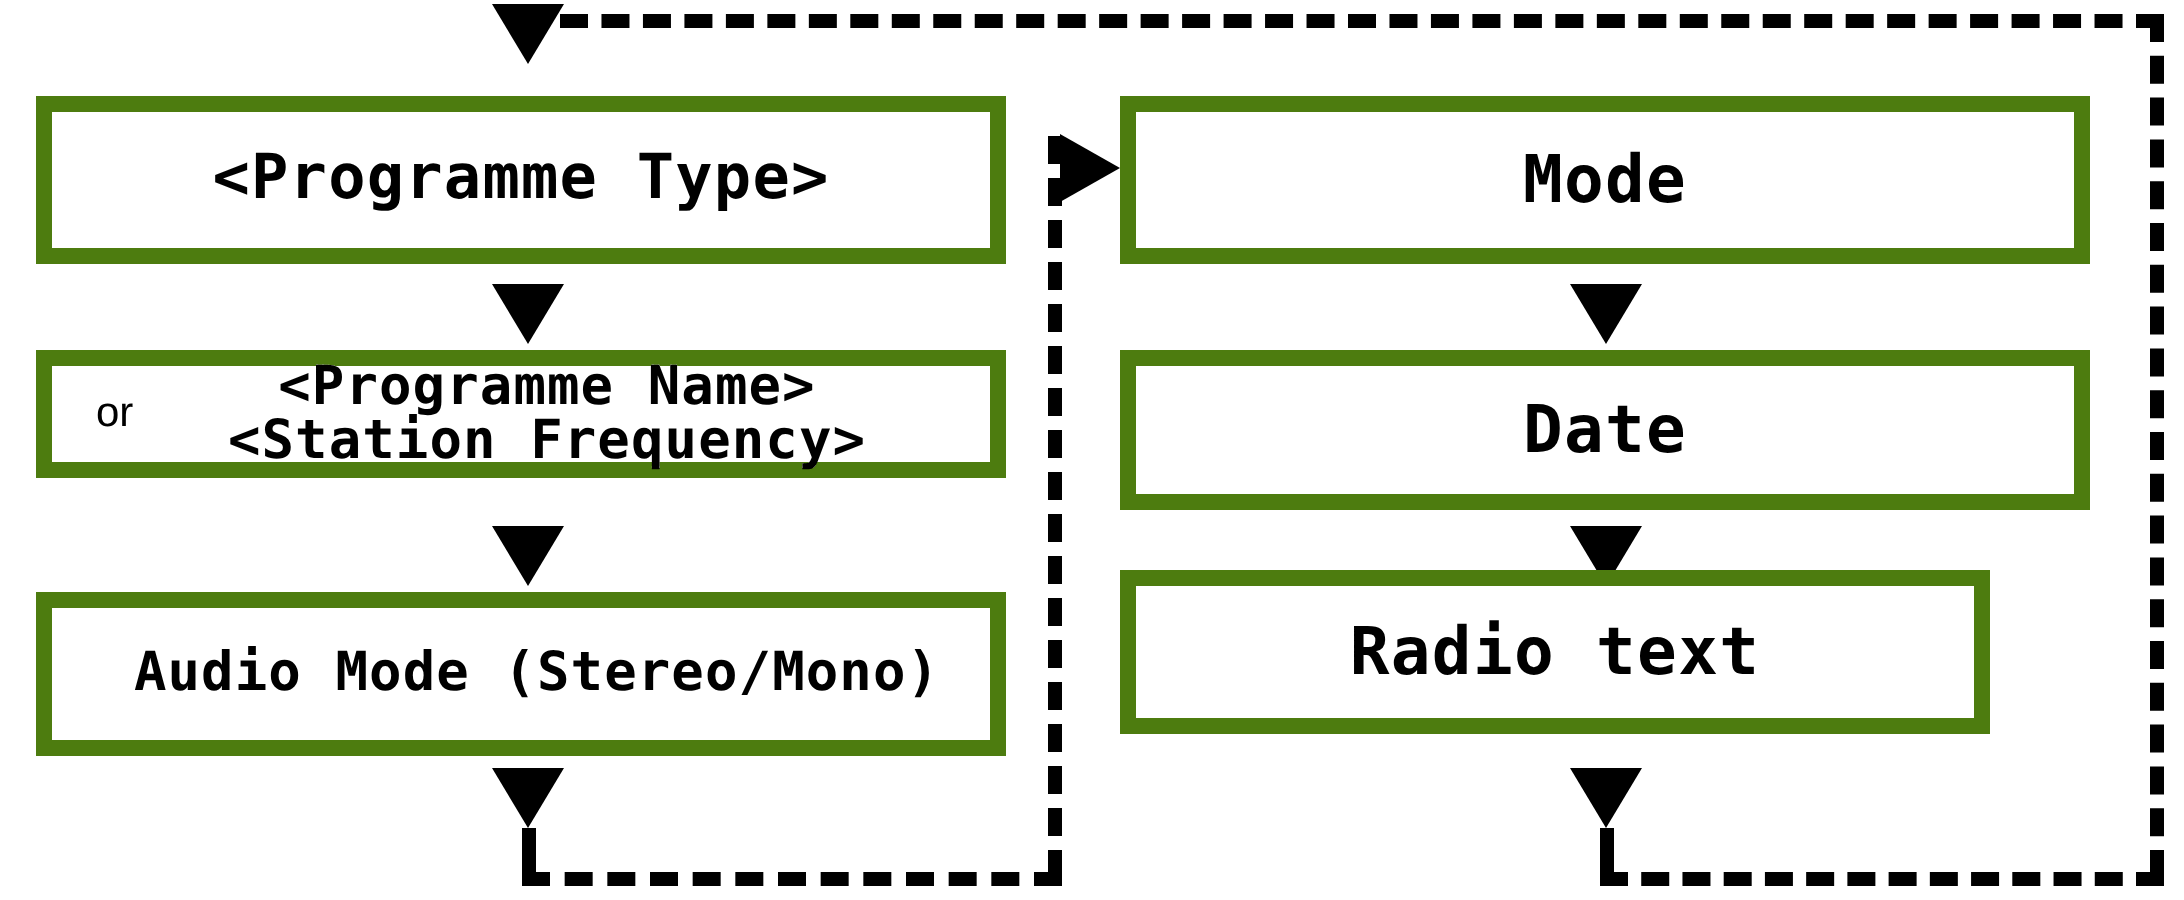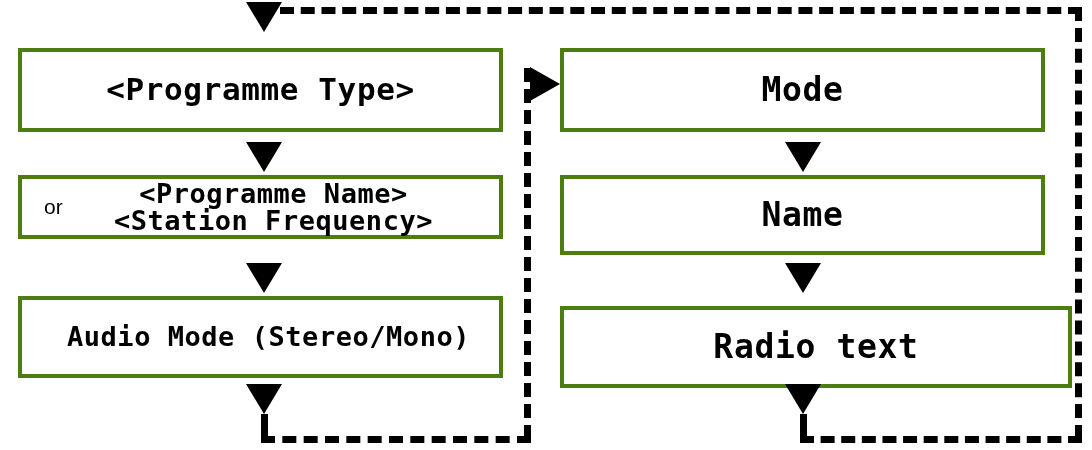--- a/index.html
+++ b/index.html
@@ -10,21 +10,21 @@
     font-family:"Liberation Sans", sans-serif;
     overflow:hidden;
   }
   #stage{position:relative;width:1092px;height:450px;}
 
   
   .lcd-box{
     position:absolute;
     box-sizing:border-box;
     background:#ffffff;
-    border:4px solid #4d7c0f;
+    border:8px solid #4d7c0f;
     display:flex;
     align-items:center;
     justify-content:center;
   }
   .lcd-text{
     font-family:"DejaVu Sans Mono","Liberation Mono",monospace;
     font-weight:700;
     color:#000000;
     white-space:pre;
     letter-spacing:0.02em;
@@ -130,24 +130,24 @@
 
   <div class="arrow-right" style="left:530px;top:67px;"></div>
 
   <div class="lcd-box" style="left:560px;top:48px;width:485px;height:84px;">
     <span class="lcd-text" style="font-size:33px;">Mode</span>
   </div>
 
   <div class="arrow-down" style="left:785px;top:142px;"></div>
 
   <div class="lcd-box" style="left:560px;top:175px;width:485px;height:80px;">
-    <span class="lcd-text" style="font-size:33px;">Name</span>
+    <span class="lcd-text" style="font-size:33px;">Date</span>
   </div>
 
   <div class="arrow-down" style="left:785px;top:263px;"></div>
 
-  <div class="lcd-box" style="left:560px;top:306px;width:512px;height:82px;">
+  <div class="lcd-box" style="left:560px;top:285px;width:435px;height:82px;">
     <span class="lcd-text" style="font-size:33px;">Radio text</span>
   </div>
 
   <div class="arrow-down" style="left:785px;top:384px;"></div>
 
 </div>
 
 </body></html>

